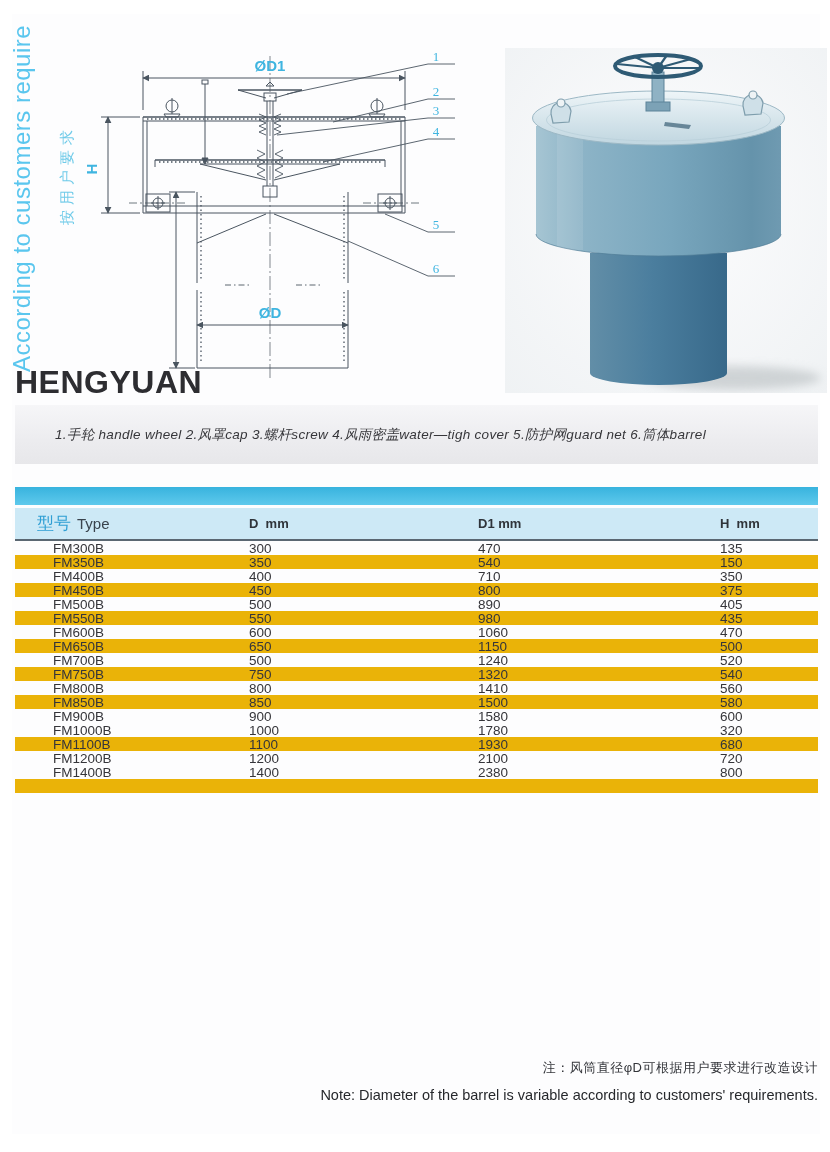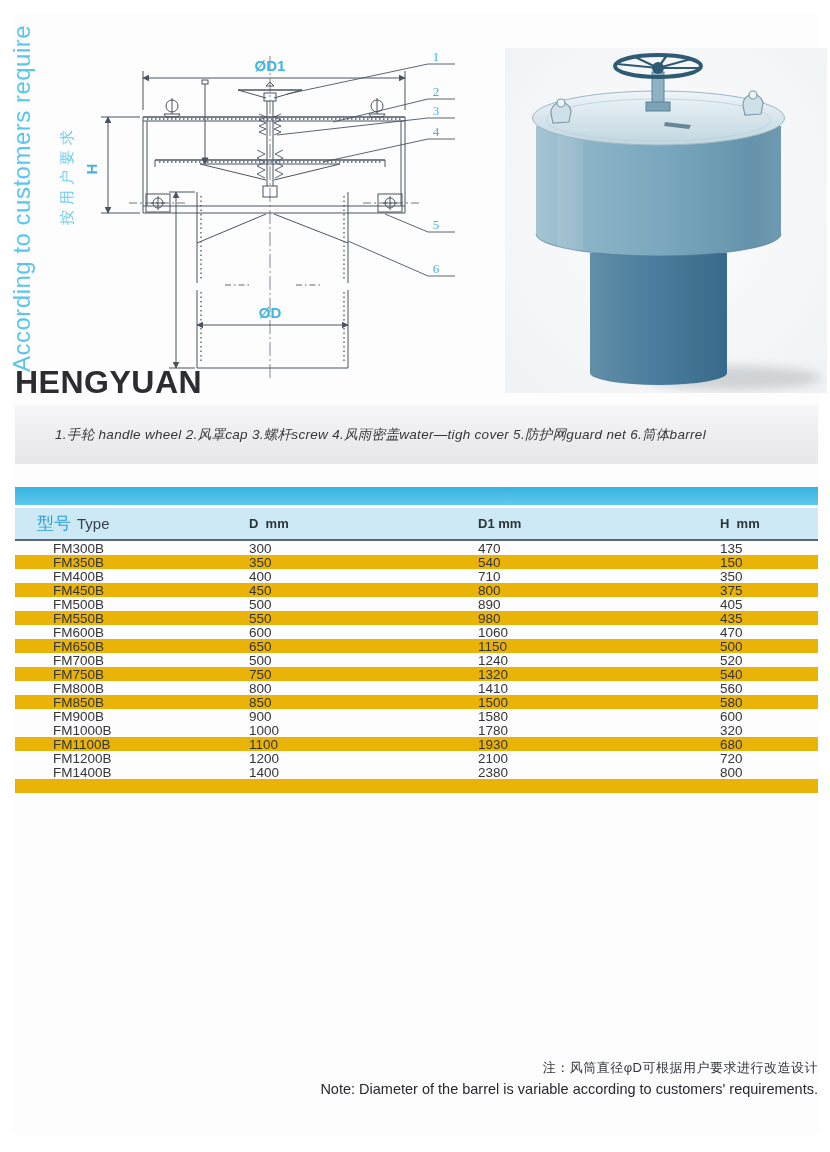--- a/index.html
+++ b/index.html
@@ -33,21 +33,21 @@
   .th   { font-size:13px; font-weight:bold; color:#2f343a; white-space:pre; }
   .c2 { padding-left:24px; } .c3 { padding-left:23px; } .c4 { padding-left:30px; }
 
   .trow { height:14px; display:grid; grid-template-columns:210px 230px 235px 1fr; align-items:center;
           font-size:13.5px; color:#35353a; }
   .trow .c1 { padding-left:38px; }
   .trow.alt { background:#eab308; }
   .trow.empty { height:14px; }
 
   .notes { position:absolute; right:12px; top:1059px; text-align:right; }
-  .note-cn { font-size:13px; color:#33353a; margin-bottom:4px; letter-spacing:0.5px; }
+  .note-cn { font-size:13px; color:#33353a; margin-bottom:10px; letter-spacing:0.5px; }
   .note-en { font-size:14.5px; color:#26282c; }
 </style>
 </head>
 <body>
 
 <div class="card"></div>
 
 <div class="v-en">According to customers require</div>
 <div class="v-cn">按用户要求</div>
 

